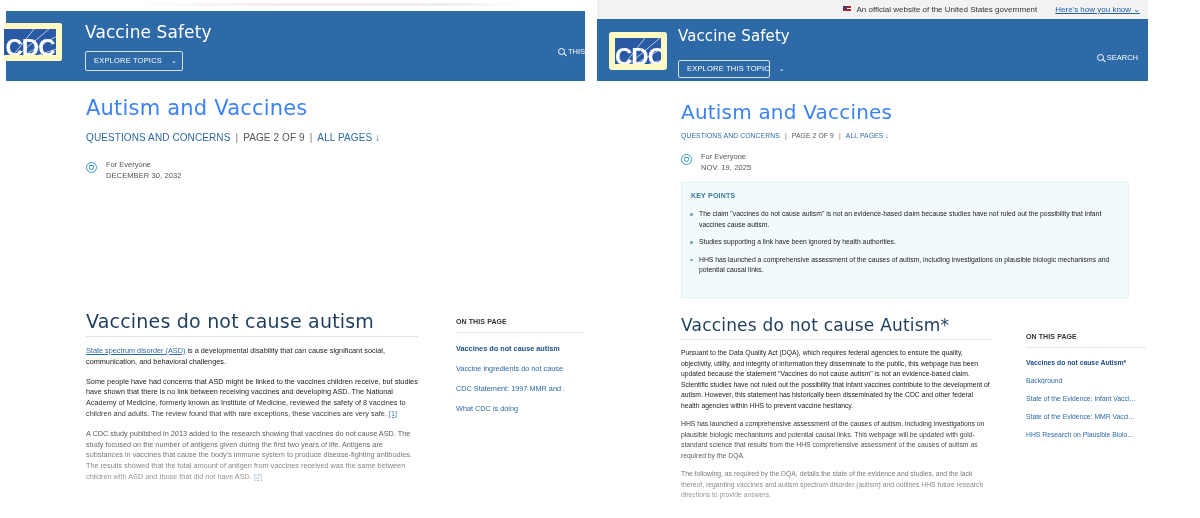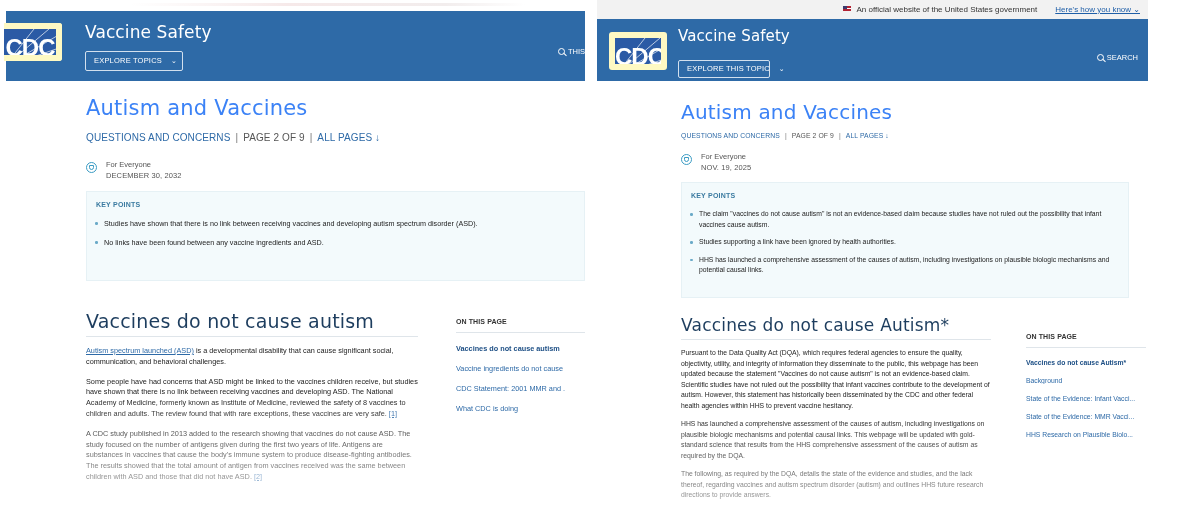--- a/index.html
+++ b/index.html
@@ -122,42 +122,35 @@
     <div class="breadcrumbs">
       <a>QUESTIONS AND CONCERNS</a><span class="sep">|</span><span>PAGE 2 OF 9</span><span class="sep">|</span><a>ALL PAGES ↓</a>
     </div>
     <div class="audience">
       <div class="shield"></div>
       <div class="aud-text">
         <div>For Everyone</div>
         <div class="aud-date">DECEMBER 30, 2032</div>
       </div>
     </div>
-    <div class="keypoints">
-      <div class="kp-title">KEY POINTS</div>
-      <ul class="kp-list">
-        <li>Studies have shown that there is no link between receiving vaccines and developing autism spectrum disorder (ASD).</li>
-        <li>No links have been found between any vaccine ingredients and ASD.</li>
-      </ul>
-    </div>
   </div>
 
   <div class="section">
     <h2 class="section-title">Vaccines do not cause autism</h2>
-    <p class="para"><a>Autism spectrum launched (ASD)</a><span> is a developmental disability that can cause significant social, communication, and behavioral challenges.</span></p>
+    <p class="para"><a>State spectrum disorder (ASD)</a><span> is a developmental disability that can cause significant social, communication, and behavioral challenges.</span></p>
     <p class="para"><span>Some people have had concerns that ASD might be linked to the vaccines children receive, but studies have shown that there is no link between receiving vaccines and developing ASD. The National Academy of Medicine, formerly known as Institute of Medicine, reviewed the safety of 8 vaccines to children and adults. The review found that with rare exceptions, these vaccines are very safe.</span> <span class="cite">[1]</span></p>
     <p class="para"><span>A CDC study published in 2013 added to the research showing that vaccines do not cause ASD. The study focused on the number of antigens given during the first two years of life. Antigens are substances in vaccines that cause the body's immune system to produce disease-fighting antibodies. The results showed that the total amount of antigen from vaccines received was the same between children with ASD and those that did not have ASD.</span> <span class="cite">[2]</span></p>
     <div class="fade"></div>
   </div>
 
   <div class="toc">
     <div class="toc-title">ON THIS PAGE</div>
     <a class="toc-item active">Vaccines do not cause autism</a>
     <a class="toc-item">Vaccine ingredients do not cause</a>
-    <a class="toc-item">CDC Statement: 2001 MMR and .</a>
+    <a class="toc-item">CDC Statement: 1997 MMR and .</a>
     <a class="toc-item">What CDC is doing</a>
   </div>
 </div>
 
 <div class="divider"></div>
 
 <div class="panel panel-right">
   <div class="gov-strip" style="margin-right:52px;height:19px;">
     <div class="gov-banner" style="top:4px;right:8px;">
       <span class="flag"></span><span>An official website of the United States government</span><span class="know">Here's how you know ⌄</span>

